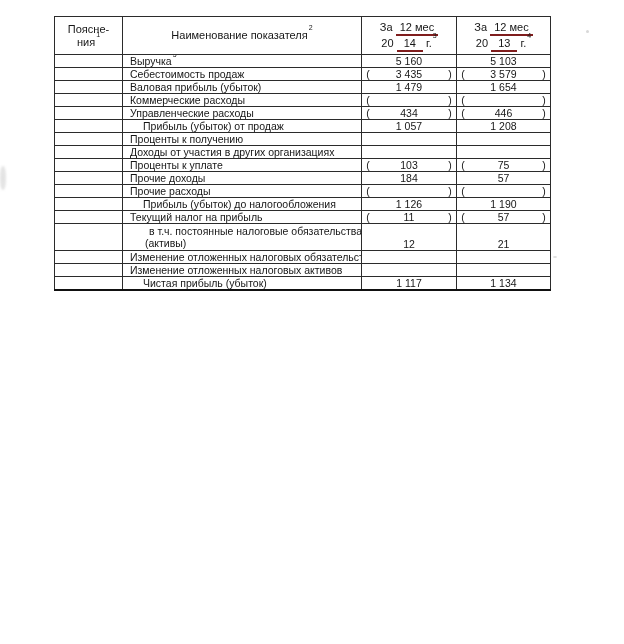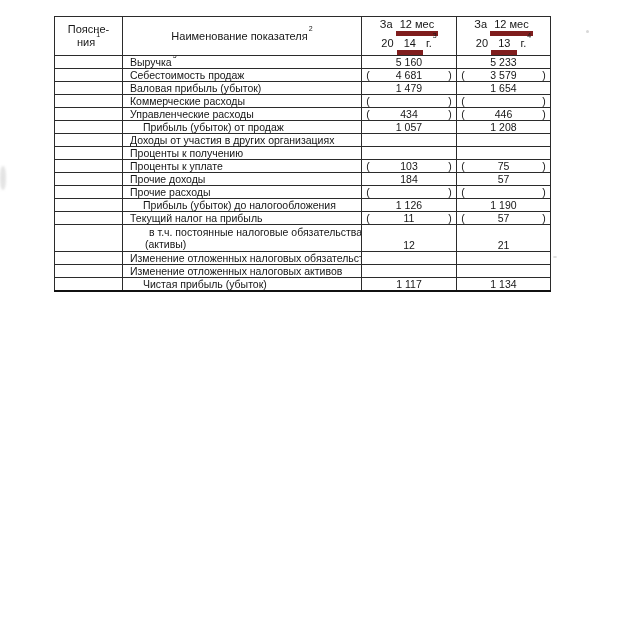--- a/index.html
+++ b/index.html
@@ -20,21 +20,21 @@
   col.col-y1{width:95px;}
   col.col-y2{width:94px;}
 
   th,td{border:1px solid var(--border,#2b2b2b);padding:0;overflow:hidden;}
 
   thead th{
     height:37px;font-size:11px;font-weight:400;text-align:center;
     vertical-align:middle;line-height:13px;
   }
   .ph-line{white-space:nowrap;line-height:15px;}
-  .ul{display:inline-block;border-bottom:5px solid #7f1d1d;padding:0 4px 0;line-height:13px;}
+  .ul{display:inline-block;border-bottom:2px solid #7f1d1d;padding:0 4px 0;line-height:13px;}
   .ul.yr{padding:0 7px 0;}
   sup{font-size:7px;line-height:0;position:relative;top:-4px;margin-left:1px;}
 
   tbody td{height:12px;line-height:12px;font-size:10.5px;vertical-align:middle;}
   td.c-name{padding-left:7px;text-align:left;white-space:nowrap;}
   td.c-name.indent{padding-left:20px;}
   tr.tall td{height:25px;}
   tr.tall td.c-name{vertical-align:top;padding-top:1px;line-height:12px;padding-left:26px;}
   tr.tall td.c-val{vertical-align:bottom;}
   .line2{margin-left:-4px;line-height:12px;}
@@ -101,32 +101,32 @@
           <td class="c-val">
             <div class="vwrap">
               <span class="paren hide">(</span>
               <span class="num">5 160</span>
               <span class="paren hide">)</span>
             </div>
           </td>
           <td class="c-val">
             <div class="vwrap">
               <span class="paren hide">(</span>
-              <span class="num">5 233</span>
+              <span class="num">5 103</span>
               <span class="paren hide">)</span>
             </div>
           </td>
         </tr>
         <tr>
           <td class="c-exp"></td>
           <td class="c-name"><span>Себестоимость продаж</span></td>
           <td class="c-val">
             <div class="vwrap">
               <span class="paren">(</span>
-              <span class="num">4 681</span>
+              <span class="num">3 435</span>
               <span class="paren">)</span>
             </div>
           </td>
           <td class="c-val">
             <div class="vwrap">
               <span class="paren">(</span>
               <span class="num">3 579</span>
               <span class="paren">)</span>
             </div>
           </td>
@@ -198,39 +198,39 @@
           <td class="c-val">
             <div class="vwrap">
               <span class="paren hide">(</span>
               <span class="num">1 208</span>
               <span class="paren hide">)</span>
             </div>
           </td>
         </tr>
         <tr>
           <td class="c-exp"></td>
+          <td class="c-name"><span>Проценты к получению</span></td>
+          <td class="c-val">
+            <div class="vwrap">
+              <span class="paren hide">(</span>
+              <span class="num"></span>
+              <span class="paren hide">)</span>
+            </div>
+          </td>
+          <td class="c-val">
+            <div class="vwrap">
+              <span class="paren hide">(</span>
+              <span class="num"></span>
+              <span class="paren hide">)</span>
+            </div>
+          </td>
+        </tr>
+        <tr>
+          <td class="c-exp"></td>
           <td class="c-name"><span>Доходы от участия в других организациях</span></td>
-          <td class="c-val">
-            <div class="vwrap">
-              <span class="paren hide">(</span>
-              <span class="num"></span>
-              <span class="paren hide">)</span>
-            </div>
-          </td>
-          <td class="c-val">
-            <div class="vwrap">
-              <span class="paren hide">(</span>
-              <span class="num"></span>
-              <span class="paren hide">)</span>
-            </div>
-          </td>
-        </tr>
-        <tr>
-          <td class="c-exp"></td>
-          <td class="c-name"><span>Проценты к получению</span></td>
           <td class="c-val">
             <div class="vwrap">
               <span class="paren hide">(</span>
               <span class="num"></span>
               <span class="paren hide">)</span>
             </div>
           </td>
           <td class="c-val">
             <div class="vwrap">
               <span class="paren hide">(</span>

